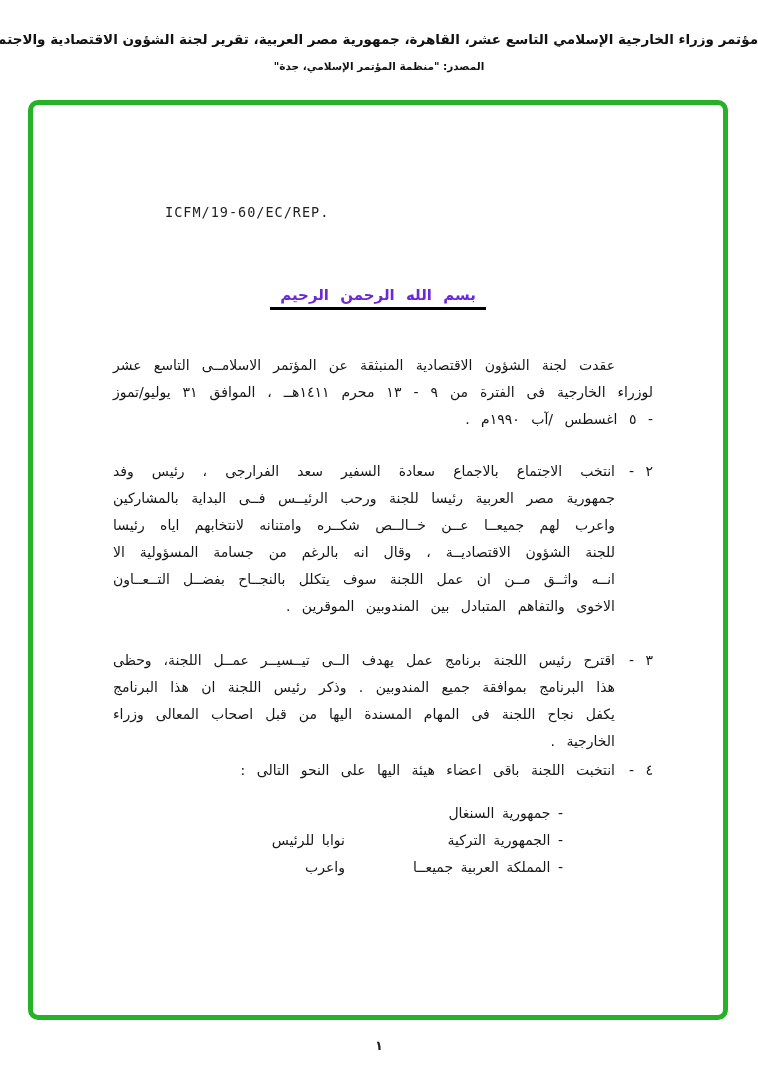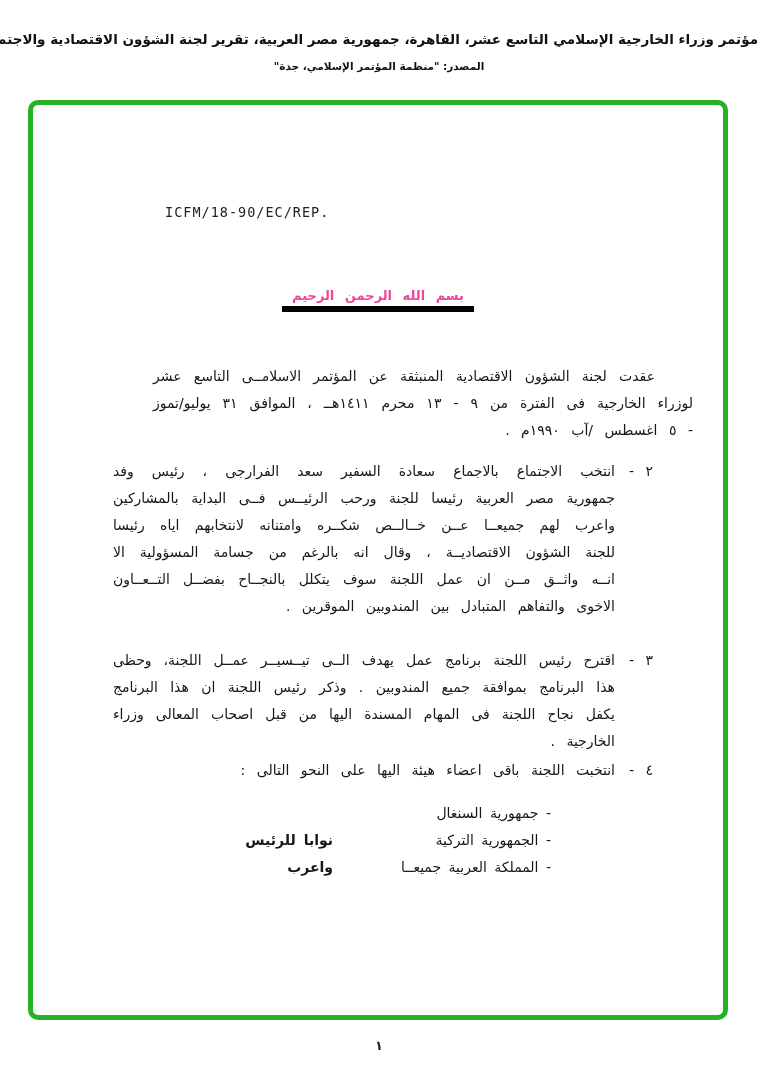--- a/index.html
+++ b/index.html
@@ -29,64 +29,64 @@
 
   
   .docref {
     position:absolute; left:132px; top:99px;
     font-family:"DejaVu Sans Mono", monospace;
     font-size:13.5px; letter-spacing:1px; color:#222;
   }
   .basmala-wrap { position:absolute; top:180px; left:0; width:100%; text-align:center; }
   .basmala {
     display:inline-block; direction:rtl;
-    font-weight:bold; font-size:13px; color:#ec4899;
-    border-bottom:6px solid #000000; padding:0 10px 3px 10px;
+    font-weight:bold; font-size:15px; color:#6d28d9;
+    border-bottom:3px solid #000000; padding:0 10px 3px 10px;
     letter-spacing:1px; word-spacing:6px;
   }
 
   .blk {
     position:absolute; left:80px; width:540px;
     direction:rtl; text-align:justify;
     font-size:14px; line-height:27px;
     letter-spacing:0.3px; word-spacing:7px;
     color:#161616;
   }
-  .p1 { top:258px;margin-left:40px; }
+  .p1 { top:247px; }
   .p1 .ptext { text-indent:38px; }
   .p2 { top:353px; }
   .p3 { top:542px; }
   .p4 { top:652px; white-space:nowrap; }
 
   .num-row { display:flex; direction:rtl; }
   .pnum { width:38px; flex-shrink:0; white-space:nowrap; }
   .ptext { flex:1; text-align:justify; }
 
-  .members { position:absolute; left:68px; top:695px; width:540px; direction:rtl; }
+  .members { position:absolute; left:80px; top:695px; width:540px; direction:rtl; }
   .member-row {
     position:relative; height:27px; line-height:27px;
     padding-right:90px; direction:rtl;
     font-size:14px; letter-spacing:0.3px; word-spacing:3px; color:#161616;
   }
-  .member-role { position:absolute; right:308px; top:0; white-space:nowrap;font-weight:bold; }
+  .member-role { position:absolute; right:308px; top:0; white-space:nowrap; }
 
   .pagenum {
     position:absolute; top:1038px; left:0; width:758px;
     text-align:center; font-size:13px; font-weight:bold; color:#222;
   }
 </style>
 </head>
 <body>
 
 <div class="hdr-title">مؤتمر وزراء الخارجية الإسلامي التاسع عشر، القاهرة، جمهورية مصر العربية، تقرير لجنة الشؤون الاقتصادية والاجتماعية</div>
 <div class="hdr-source">المصدر:  "منظمة المؤتمر الإسلامي، جدة"</div>
 
 <div class="frame">
 
-  <div class="docref">ICFM/18-90/EC/REP.</div>
+  <div class="docref">ICFM/19-60/EC/REP.</div>
 
   <div class="basmala-wrap">
     <span class="basmala">بسم الله الرحمن الرحيم</span>
   </div>
 
   <div class="blk p1">
     <div class="ptext">عقدت لجنة الشؤون الاقتصادية المنبثقة عن المؤتمر الاسلامــى التاسع عشر لوزراء الخارجية فى الفترة من ٩ - ١٣ محرم ١٤١١هــ ، الموافق ٣١ يوليو/تموز - ٥ اغسطس /آب ١٩٩٠م .</div>
   </div>
 
   <div class="blk p2 num-row">

